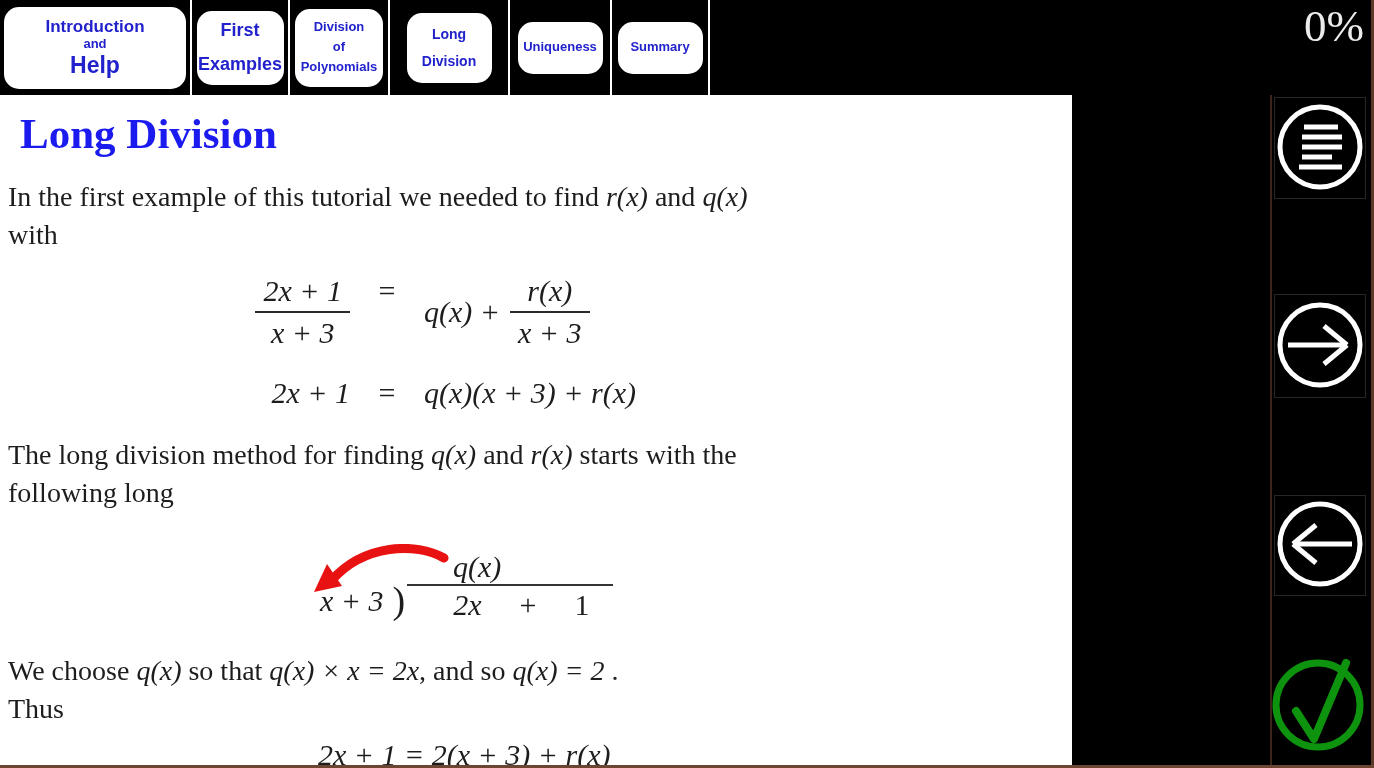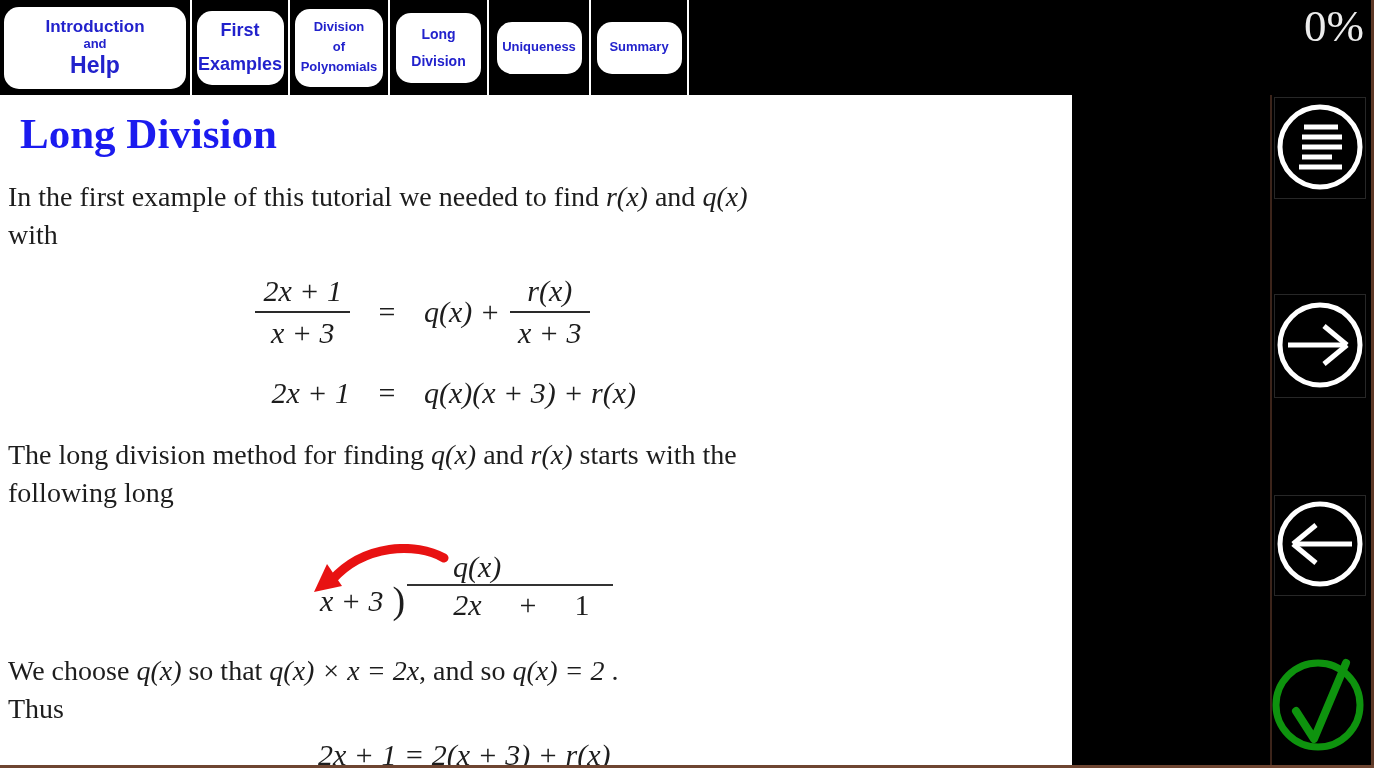--- a/index.html
+++ b/index.html
@@ -5,21 +5,21 @@
   * { margin:0; padding:0; box-sizing:border-box; }
   html,body { background:#000; }
   .app { position:relative; width:1374px; height:768px; overflow:hidden;
          background:#000; font-family:"Liberation Serif","DejaVu Serif",serif; }
 
   
   .topbar { position:absolute; left:0; top:0; width:1374px; height:95px;
             background:#000; display:flex; z-index:10; }
   .tabcell { height:95px; border-right:2px solid #fff; display:flex;
              align-items:center; justify-content:center; }
-  .c1{width:192px}.c2{width:98px}.c3{width:100px}.c4{width:99px}
+  .c1{width:192px}.c2{width:98px}.c3{width:100px}.c4{width:120px}
   .c5{width:102px}.c6{width:98px}.c7{width:103px}
   .tab { background:#fff; border:none; border-radius:15px; cursor:pointer;
          color:#2222cc; font-family:"Liberation Sans","DejaVu Sans",sans-serif;
          font-weight:bold; display:flex; flex-direction:column;
          align-items:center; justify-content:center; line-height:1.15; }
   .tab-intro { width:182px; height:82px; }
   .tab-intro .t-big1{font-size:17px} .tab-intro .t-sm{font-size:13px}
   .tab-intro .t-big2{font-size:23px}
   .tab-2 { width:87px; height:74px; gap:13px; font-size:18px; }
   .tab-3 { width:88px; height:78px; gap:5px;  font-size:13px; }
@@ -46,21 +46,21 @@
                 color:#1b1bef; line-height:1.15; }
   .para { margin:0 8px; font-size:28px; line-height:38px; }
   .p1 { margin-top:20px; }
   .p2 { margin-top:26px; }
   .p3 { margin-top:20px; }
   .mi { font-style:italic; }
   .rm { font-style:normal; }
 
   .eqblock { margin-top:20px; display:flex; flex-direction:column; gap:26px;
              font-size:30px; }
-  .eqrow { display:flex; align-items:center; }
+  .eqrow { display:flex; align-items:flex-start; }
   .eqrow .lhs { width:350px; display:flex; justify-content:flex-end; }
   .eqrow .rel { width:74px; text-align:center; }
   .eqrow .rhs { display:flex; align-items:center; gap:10px; }
   .frac { display:inline-flex; flex-direction:column; text-align:center; }
   .frac .num { padding:0 8px 3px; }
   .frac .den { border-top:2px solid #2a2a2a; padding:3px 8px 0; }
 
   .ld-fig { position:relative; height:96px; margin-top:24px; font-size:30px; }
   .ld-q { position:absolute; left:453px; top:14px; }
   .ld-row { position:absolute; left:320px; top:48px; display:flex;

